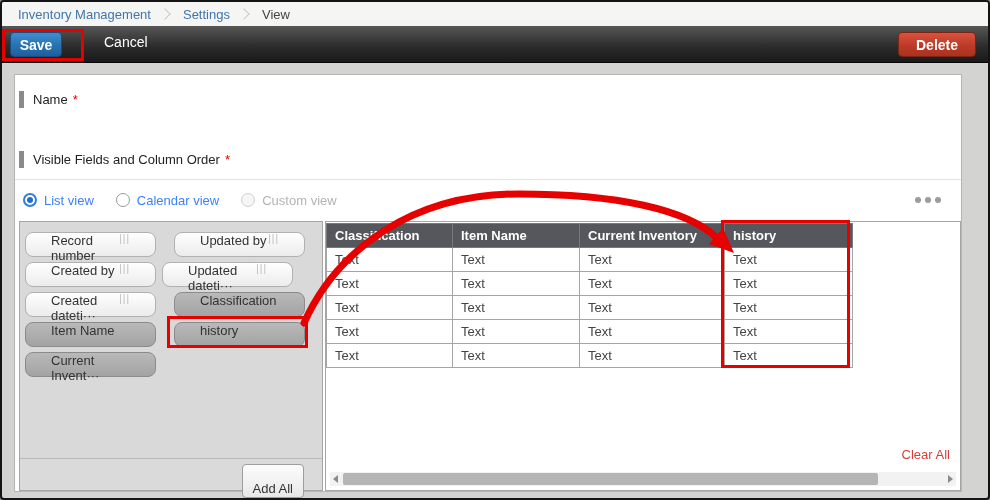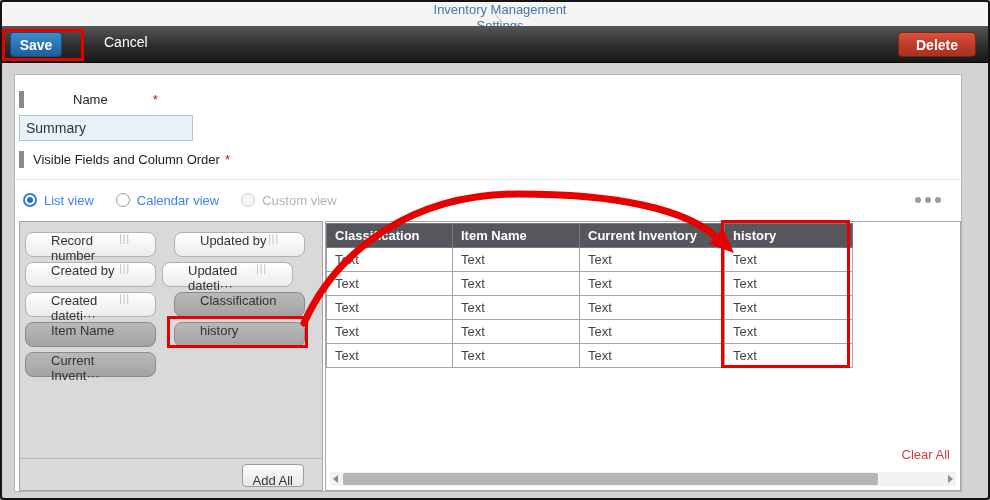--- a/index.html
+++ b/index.html
@@ -2,21 +2,21 @@
 <html><head>
 <meta charset="utf-8">
 <style>
   * { margin:0; padding:0; box-sizing:border-box; }
   body { font-family:"Liberation Sans", sans-serif; background:#888; }
   .frame { position:relative; width:990px; height:500px; border:2px solid #141414;
            border-radius:4px; background:#d3d3d2; overflow:hidden; }
 
   
   .crumbbar { position:absolute; left:0; top:0; width:100%; height:24px; background:#f5f5f4;
-              display:flex; align-items:center; padding-left:10px; font-size:13px;flex-direction:column; }
+              display:flex; align-items:center; padding-left:10px; font-size:13px; }
   .crumb-link { color:#3f76ad; margin:0 6px; cursor:pointer; }
   .crumb-cur { color:#444; margin:0 6px; }
   .crumb-sep { display:inline-block; width:8px; height:8px; border-top:1px solid #c7cacd;
                border-right:1px solid #c7cacd; transform:rotate(45deg); margin:0 8px 0 4px; }
 
   
   .toolbar { position:absolute; left:0; top:24px; width:100%; height:37px;
              background:linear-gradient(#575757, #2d2d2d 55%, #191919); border-bottom:1px solid #050505; }
   .btn-save { position:absolute; left:8px; top:6px; width:52px; height:25px;
               background:linear-gradient(#3e8fd0,#2a74b4 50%,#1d5f9e); border:1px solid #164e81;
@@ -54,21 +54,21 @@
   
   .palette { position:absolute; left:4px; top:146px; width:304px; height:270px;
              background:#d9d9d9; border:1px solid #a6a6a6; }
   .fbtn { position:absolute; width:131px; height:25px; border-radius:8px; font-size:13px; color:#333;
           background:linear-gradient(#fefefe,#ececec); border:1px solid #b1b1b1;
           display:flex; align-items:flex-start; justify-content:space-between; padding:0 25px; cursor:grab; }
   .fbtn.used { background:linear-gradient(#b9b9b9,#a3a3a3); border-color:#8b8b8b; }
   .handle { color:#bcbcbc; font-size:10px; letter-spacing:1px; }
   .pal-footer { position:absolute; left:0; bottom:0; width:100%; height:32px;
                 border-top:1px solid #b9b9b9; background:#dadada; }
-  .btn-addall { position:absolute; right:18px; top:5px; height:23px; padding:8px 10px;
+  .btn-addall { position:absolute; right:18px; top:5px; height:23px; padding:16px 10px;
                 background:linear-gradient(#fcfcfc,#e8e8e8); border:1px solid #9d9d9d;
                 border-radius:4px; font-size:13px; color:#333; cursor:pointer; }
 
   
   .preview { position:absolute; left:310px; top:146px; width:636px; height:270px;
              background:#fff; border:1px solid #a6a6a6; }
   table.prev { border-collapse:collapse; position:absolute; left:0; top:1px; table-layout:fixed; }
   table.prev th { background:#55575c; color:#fff; font-size:13px; font-weight:bold; text-align:left;
                   height:24px; padding:0 8px; border:1px solid #77797d; }
   table.prev td { background:#fff; color:#444; font-size:13px; height:24px; padding:0 8px;
@@ -104,26 +104,25 @@
   </div>
 
   <div class="toolbar">
     <button class="btn-save">Save</button>
     <button class="btn-cancel">Cancel</button>
     <button class="btn-delete">Delete</button>
   </div>
 
   <div class="card">
 
-    <div class="sec-label" style="top:16px;gap:40px;">
+    <div class="sec-label" style="top:16px;">
       <span class="sec-bar"></span>
       <span>Name</span>
       <span class="req">*</span>
     </div>
-    <input class="name-input" type="text" value="Summary" style="">
 
     <div class="sec-label" style="top:76px;">
       <span class="sec-bar"></span>
       <span>Visible Fields and Column Order</span>
       <span class="req">*</span>
     </div>
 
     <div class="divider"></div>
 
     <div class="radio-row">

